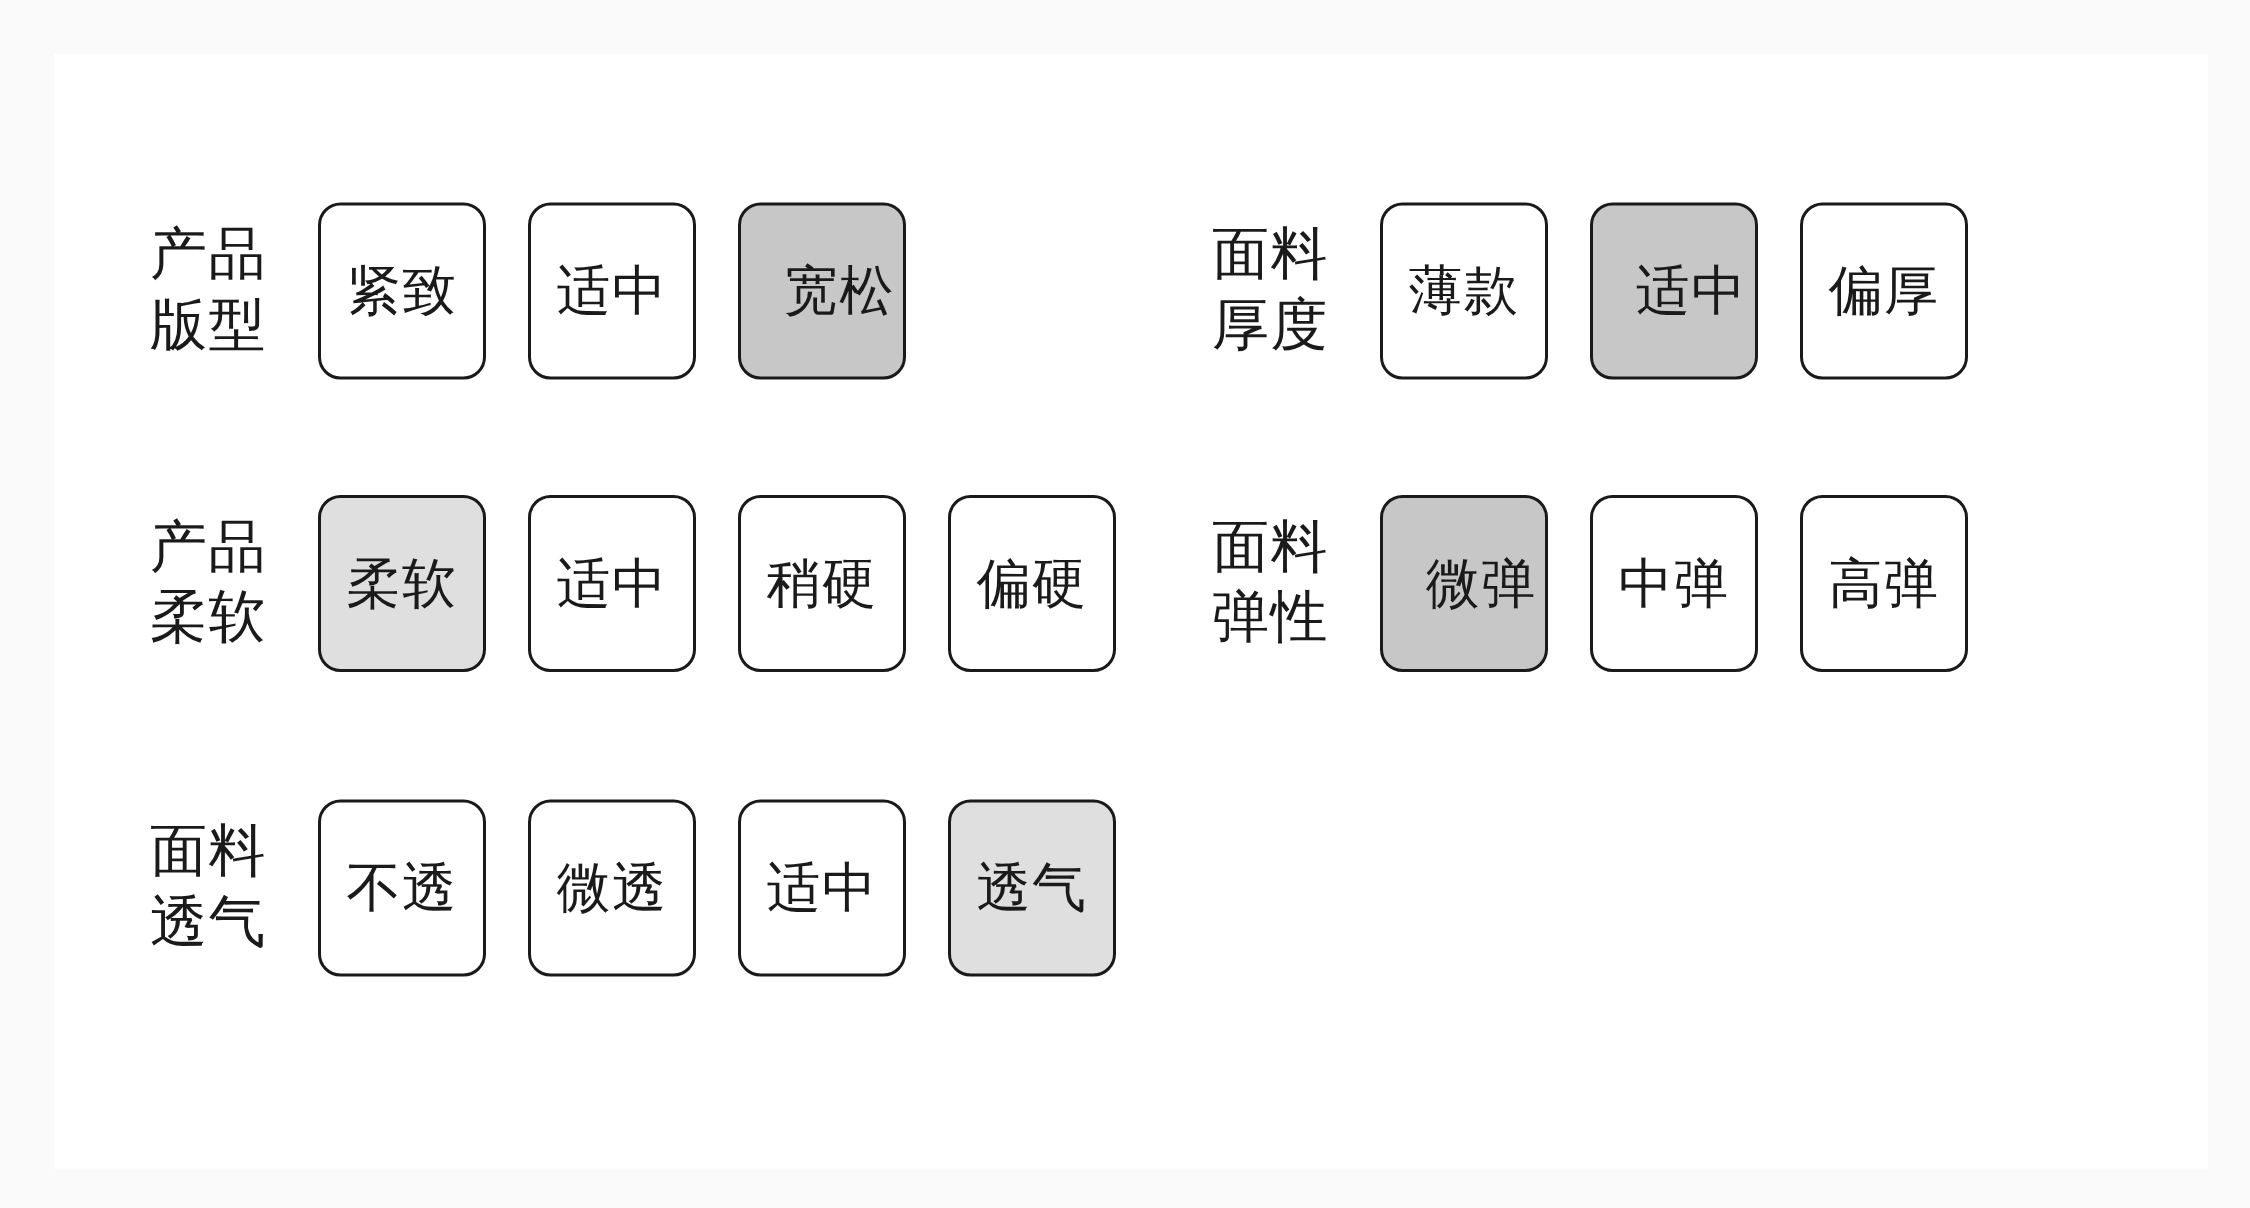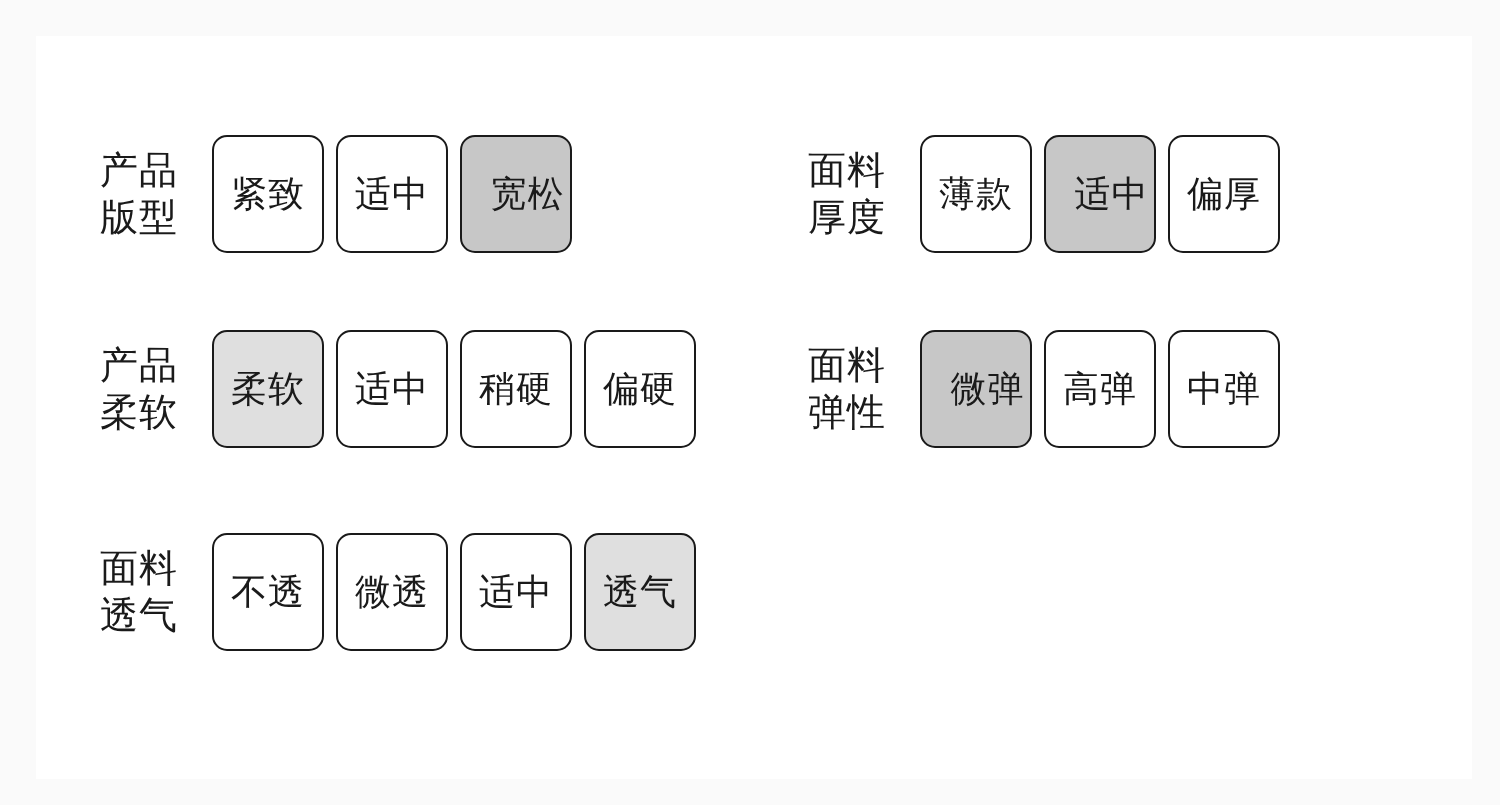--- a/index.html
+++ b/index.html
@@ -44,21 +44,21 @@
     flex: 0 0 112px;
     font-size: 38px;
     line-height: 47px;
     color: var(--text);
     letter-spacing: 1px;
     white-space: nowrap;
   }
   .group-label .label-line { display: block; }
   .options {
     display: flex;
-    gap: 12px;
+    gap: 28px;
   }
   .option {
     width: 112px;
     height: 118px;
     border: 2px solid var(--border);
     border-radius: 15px;
     background: var(--card-bg);
     color: var(--text);
     font-family: inherit;
     font-size: 36px;
@@ -115,22 +115,22 @@
           </div>
   </div>
 
   <div class="group pos-3">
     <div class="group-label">
       <span class="label-line">面料</span>
       <span class="label-line">弹性</span>
     </div>
     <div class="options">
             <button class="option sel-medium">微弹</button>
+            <button class="option">中弹</button>
             <button class="option">高弹</button>
-            <button class="option">中弹</button>
           </div>
   </div>
 
   <div class="group pos-4">
     <div class="group-label">
       <span class="label-line">面料</span>
       <span class="label-line">透气</span>
     </div>
     <div class="options">
             <button class="option">不透</button>

